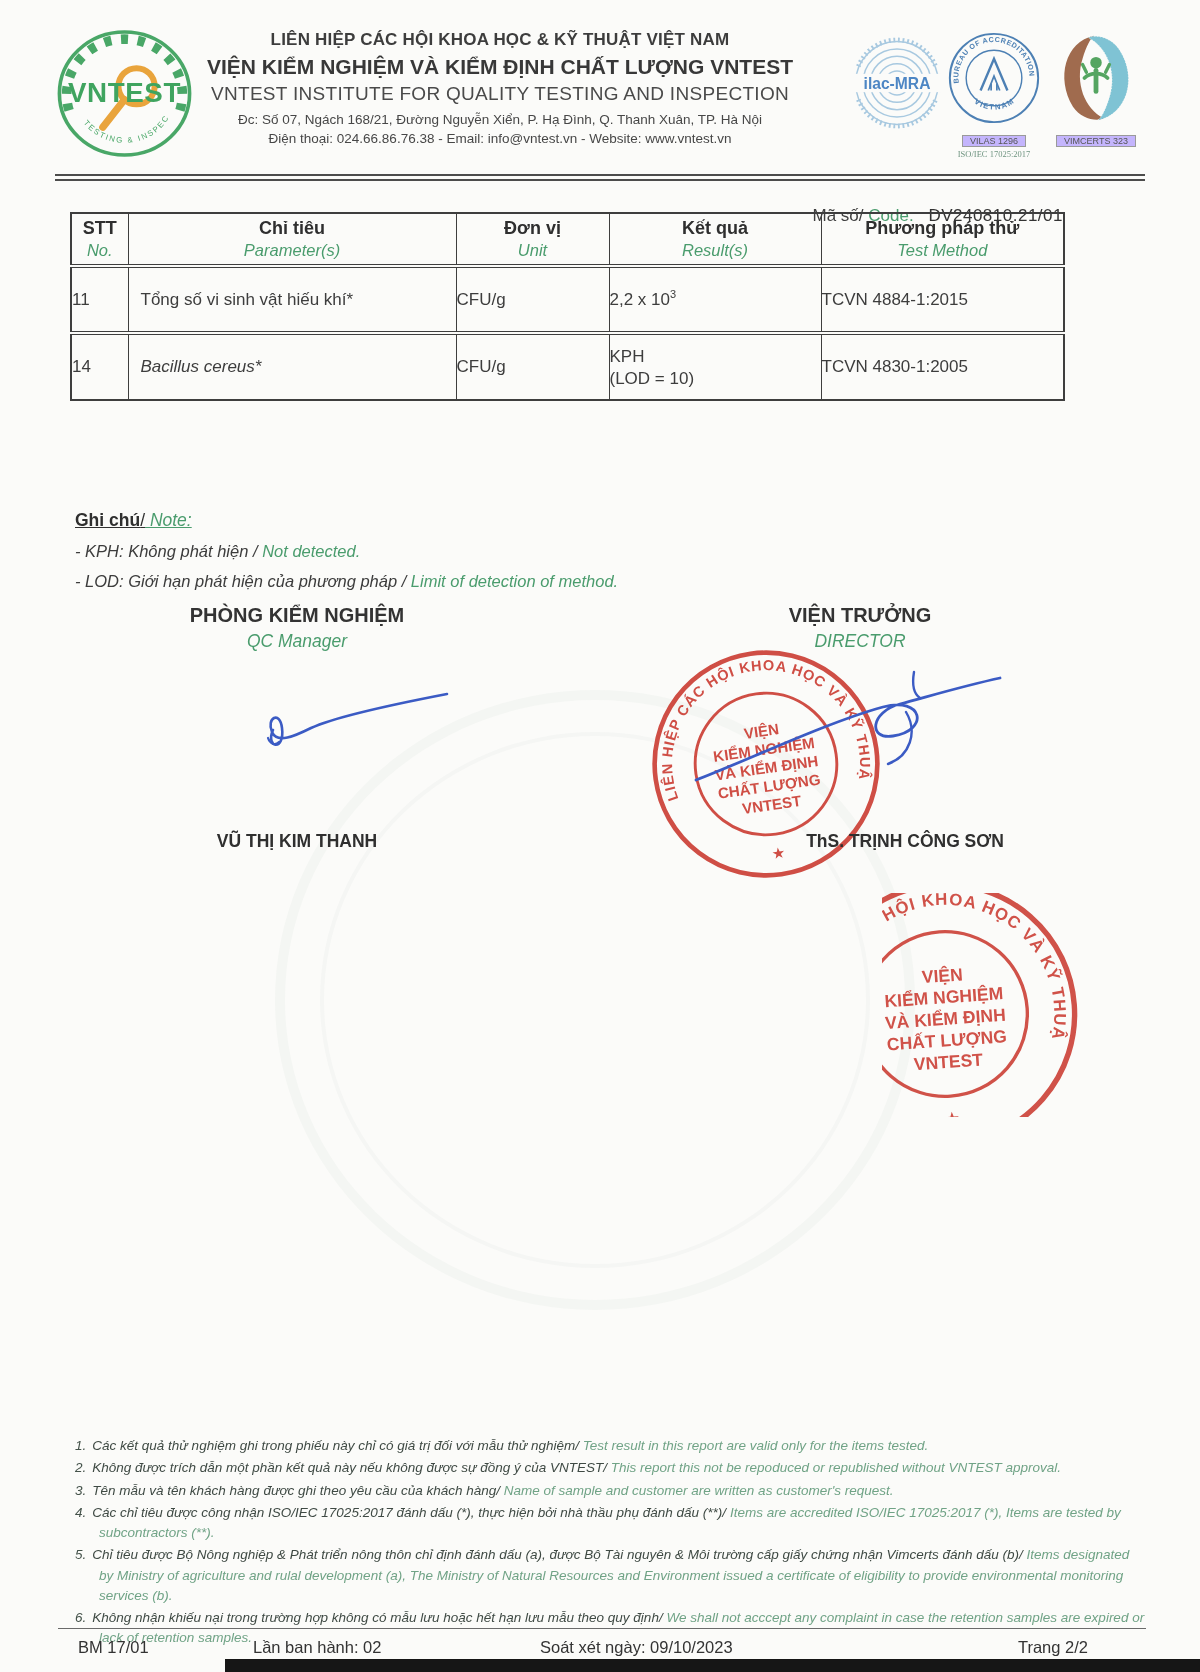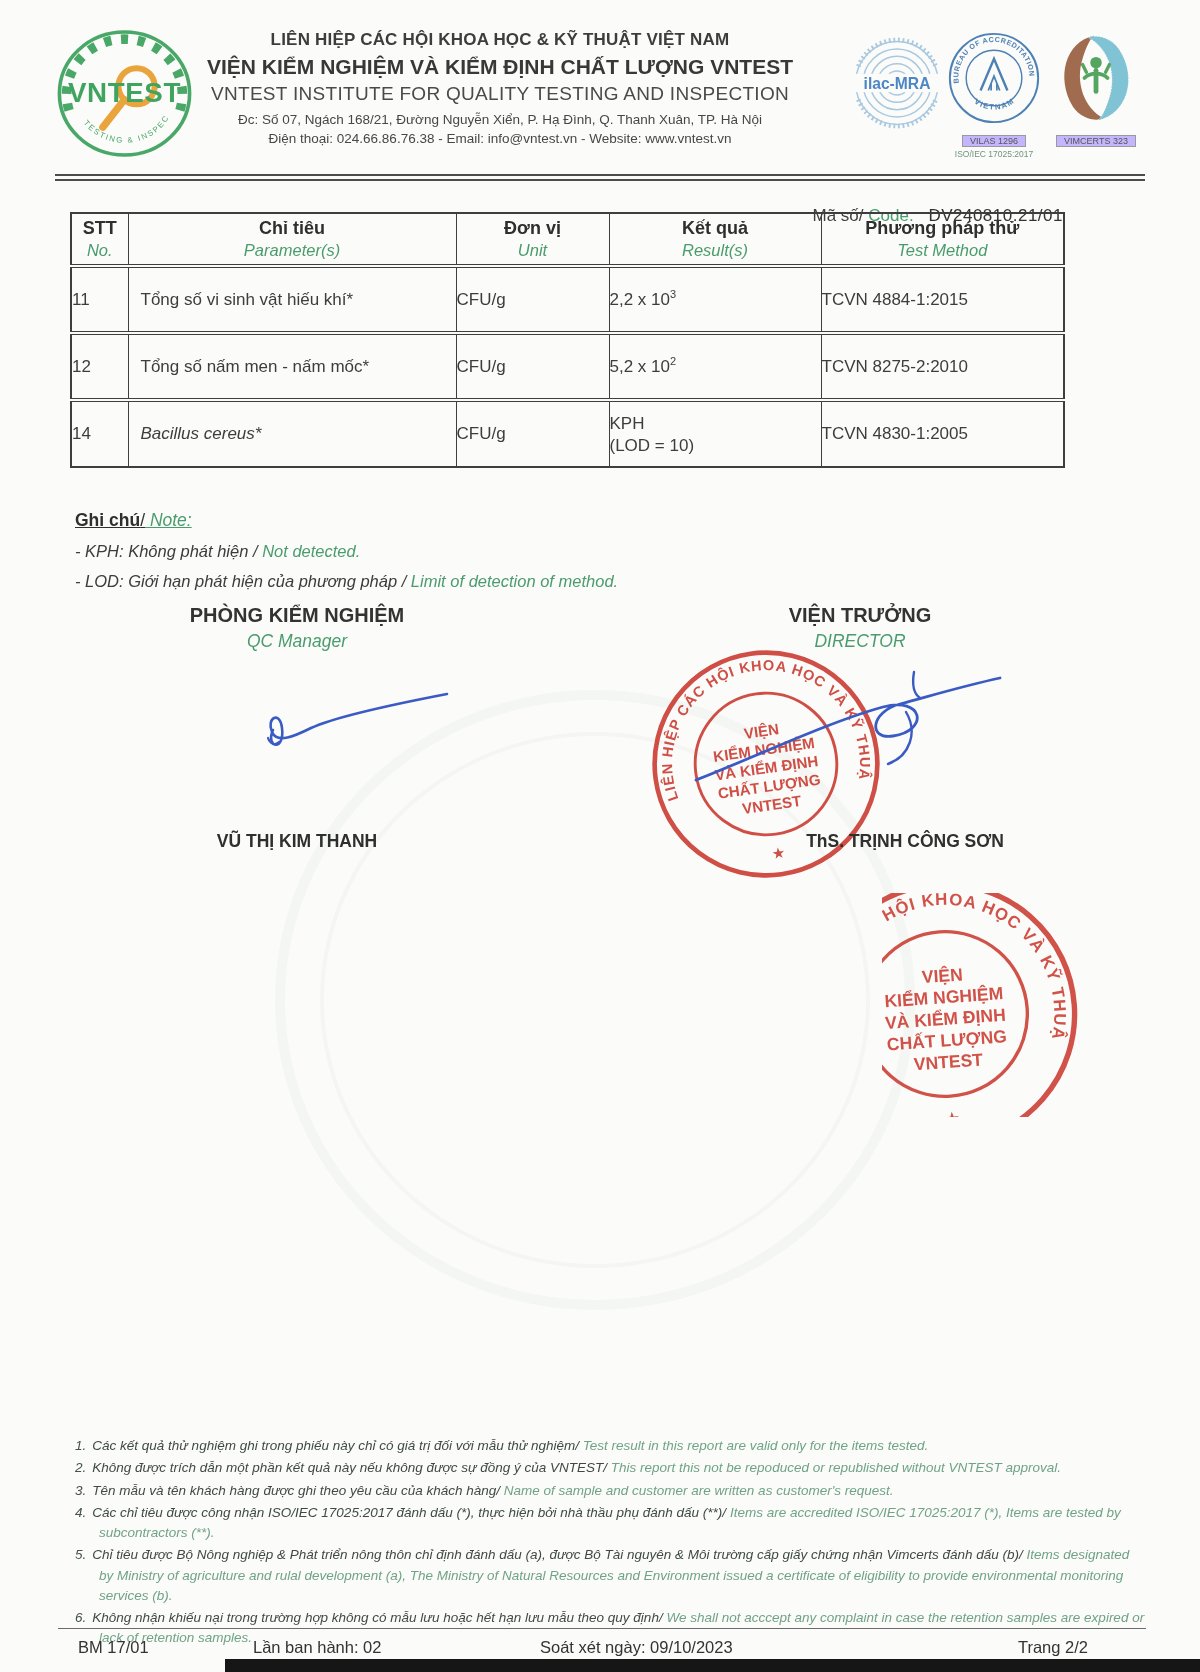--- a/index.html
+++ b/index.html
@@ -13,21 +13,21 @@
   .org2 { font-size:21px; font-weight:bold; color:#383838; margin-top:5px; }
   .org3 { font-size:19px; color:#4a4a4a; margin-top:4px; letter-spacing:.3px; }
   .addr { font-size:13.5px; color:#474747; margin-top:7px; }
   .contact { font-size:13.5px; color:#474747; margin-top:4px; }
 
   .vntest-logo { position:absolute; left:52px; top:26px; }
   .acc-ilac { position:absolute; left:851px; top:36px; }
   .acc-boa  { position:absolute; left:946px; top:30px; width:96px; text-align:center; }
   .acc-vim  { position:absolute; left:1048px; top:30px; width:96px; text-align:center; }
   .badge { display:inline-block; border:1px solid #9a9a9a; border-radius:0; font-size:9px; color:#555; padding:0 7px; margin-top:2px; background:#c4b5fd; }
-  .iso-line { font-size:8.5px; color:#6f9480; margin-top:1px; }
+  .iso-line { font-size:8.5px; color:#6f9480; margin-top:1px;font-family:Liberation Serif, serif; }
 
   .double-rule { position:absolute; left:55px; top:174px; width:1090px; height:7px;
                  border-top:2px solid #4c4c4c; border-bottom:2px solid #4c4c4c; }
 
   .code-line { position:absolute; left:660px; top:186px; width:403px; text-align:right; font-size:17px;margin-top:20px; }
   .code-vi { color:#3f3f3f; }
   .code-en { color:#4a9c6d; }
   .code-val { color:#333; letter-spacing:.5px; margin-left:10px; }
 
   
@@ -218,30 +218,20 @@
         <td class="c-stt">11</td>
         <td class="c-param"><span>Tổng số vi sinh vật hiếu khí*</span></td>
         <td class="c-unit">CFU/g</td>
         <td class="c-res">
             <div><span>2,2 x 10</span><sup>3</sup></div>
             <div class="res2"></div>
           </td>
         <td class="c-method">TCVN 4884-1:2015</td>
       </tr>
       <tr>
-        <td class="c-stt">12</td>
-        <td class="c-param"><span>Tổng số nấm men - nấm mốc*</span></td>
-        <td class="c-unit">CFU/g</td>
-        <td class="c-res">
-            <div><span>5,2 x 10</span><sup>2</sup></div>
-            <div class="res2"></div>
-          </td>
-        <td class="c-method">TCVN 8275-2:2010</td>
-      </tr>
-      <tr>
         <td class="c-stt">14</td>
         <td class="c-param it"><span>Bacillus cereus*</span></td>
         <td class="c-unit">CFU/g</td>
         <td class="c-res">
             <div><span>KPH</span><sup></sup></div>
             <div class="res2">(LOD = 10)</div>
           </td>
         <td class="c-method">TCVN 4830-1:2005</td>
       </tr>
     </tbody>

